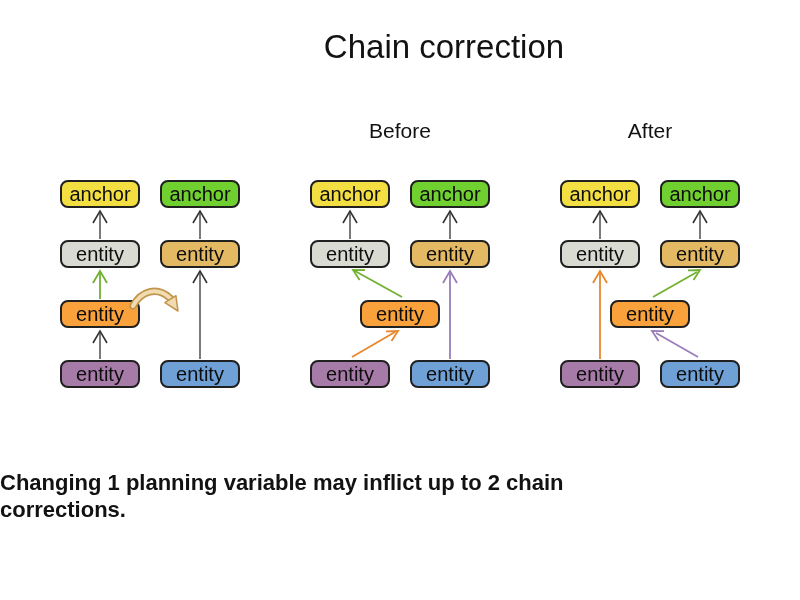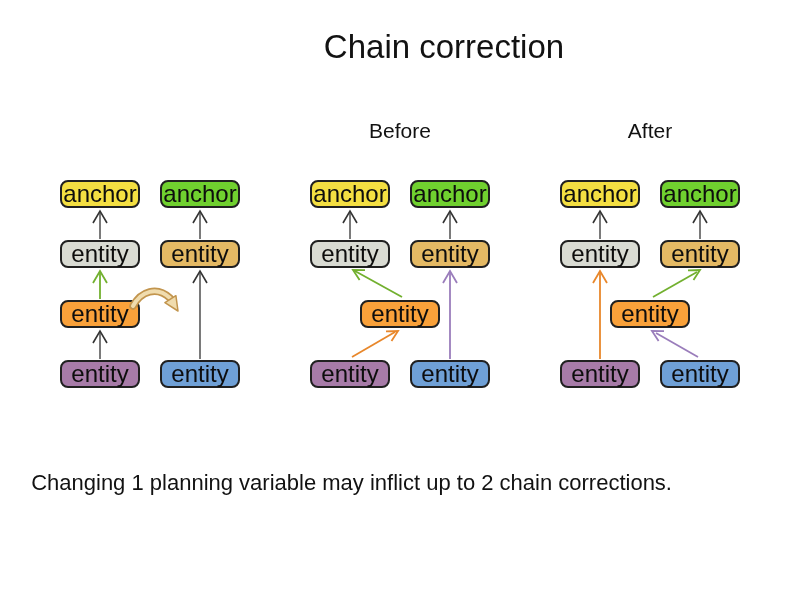--- a/index.html
+++ b/index.html
@@ -11,28 +11,28 @@
     position:absolute;left:0;top:28px;width:800px;text-align:center;
     font-size:33px;line-height:38px;color:#121212;padding-left:44px;
   }
   .col-label{
     position:absolute;top:118px;width:180px;text-align:center;
     font-size:21px;line-height:26px;color:#121212;
   }
   .col-label.before{left:310px;}
   .col-label.after{left:560px;}
   .caption{
-    position:absolute;left:0;top:469px;width:672px;text-align:right;
-    font-size:22px;line-height:27px;color:#121212;
+    position:absolute;left:0;top:469px;width:672px;text-align:left;
+    font-size:22px;line-height:27px;color:#121212;font-weight:bold;
   }
   .node{
     position:absolute;width:80px;height:28px;box-sizing:border-box;
     border:2px solid #202020;border-radius:8px;
     display:flex;align-items:center;justify-content:center;
-    font-size:24px;color:#0d0d0d;
+    font-size:20px;color:#0d0d0d;
   }
   .c-yellow{background:#f4df42;}
   .c-green{background:#70d02f;}
   .c-gray{background:#d9dbd3;}
   .c-tan{background:#e4b964;}
   .c-orange{background:#f9a13a;}
   .c-purple{background:#a77ba8;}
   .c-blue{background:#6fa0d6;}
   svg.arrows{position:absolute;left:0;top:0;pointer-events:none;}
   .shaft-gray{stroke:#7a7a7a;stroke-width:2;fill:none;}

